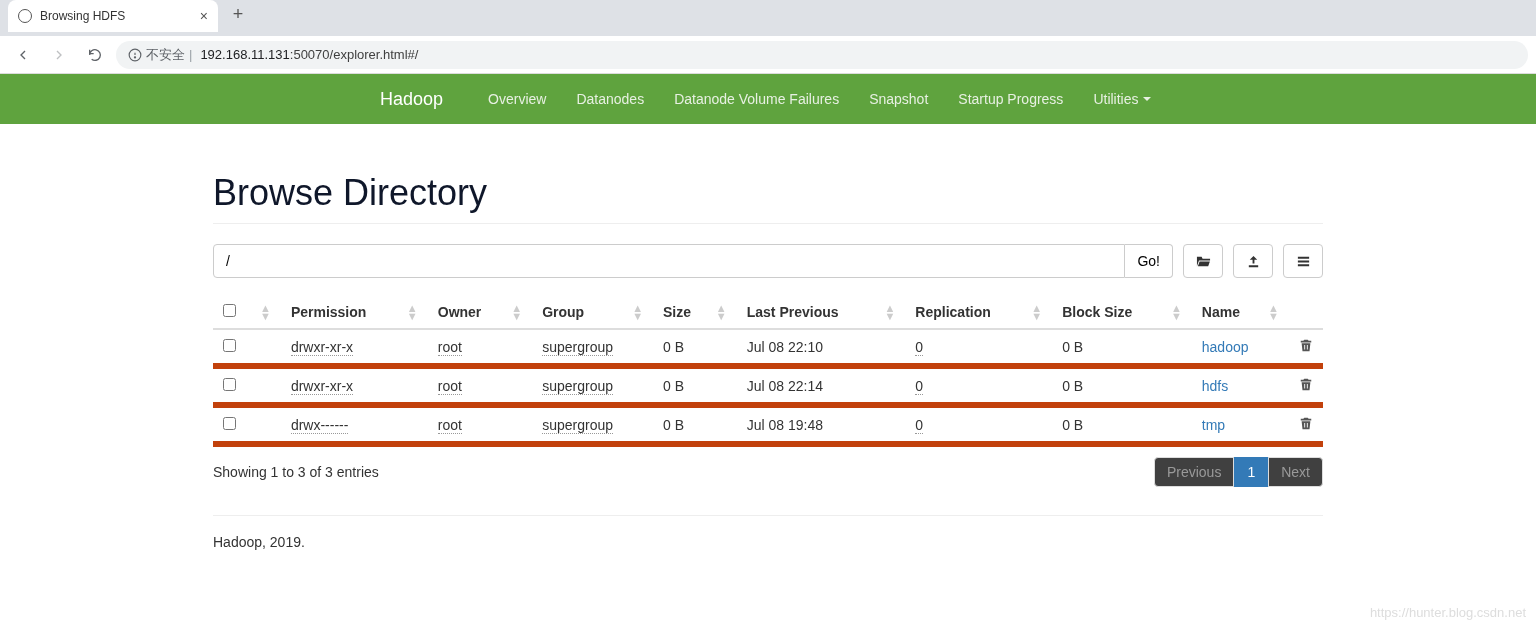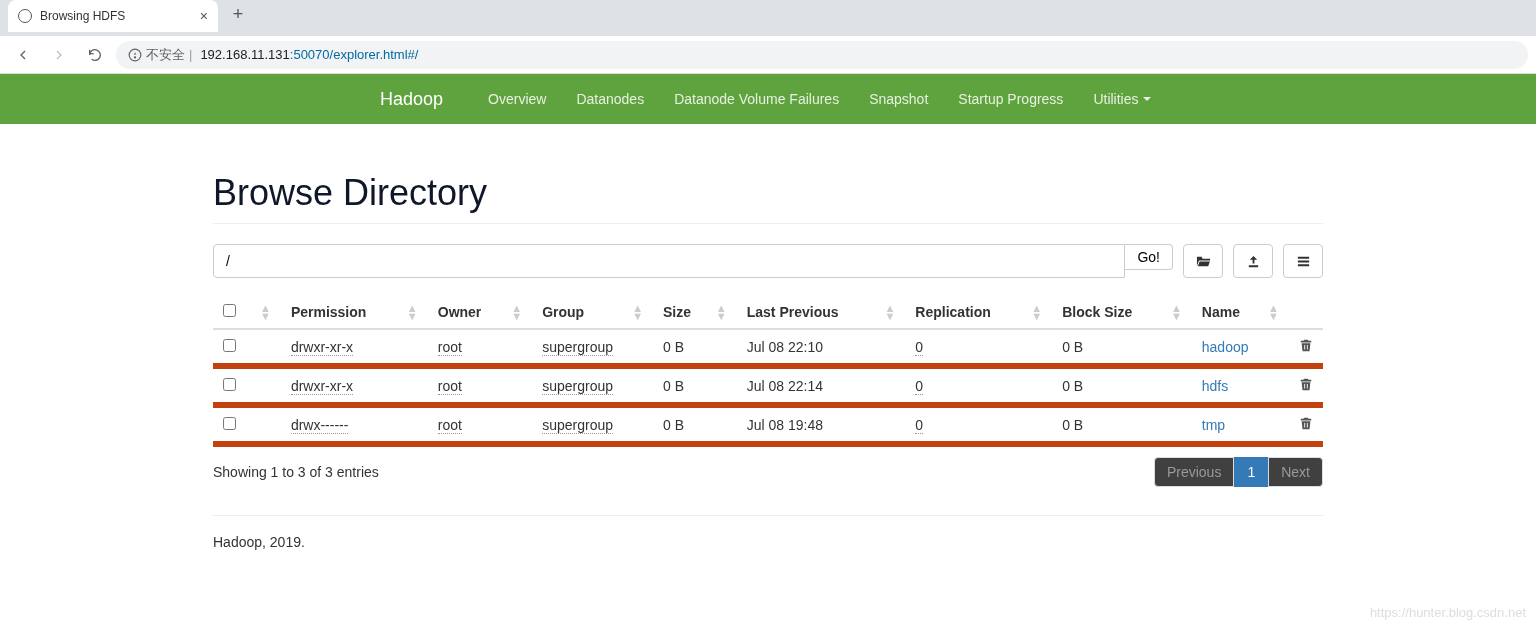--- a/index.html
+++ b/index.html
@@ -9,33 +9,33 @@
   .chrome-tab { background: #fff; border-radius: 8px 8px 0 0; height: 32px; display: flex; align-items: center; padding: 0 10px; min-width: 210px; gap: 8px; font-size: 12px; color: #333; }
   .chrome-tab .favicon { width: 14px; height: 14px; border: 1.5px solid #555; border-radius: 50%; position: relative; }
   .chrome-tab .close { margin-left: auto; color: #555; font-size: 14px; cursor: pointer; }
   .chrome-newtab { width: 28px; height: 28px; display: flex; align-items: center; justify-content: center; color: #555; font-size: 18px; cursor: pointer; margin-left: 6px; }
   .chrome-toolbar { background: #fff; height: 38px; display: flex; align-items: center; padding: 0 8px; gap: 6px; border-bottom: 1px solid #dcdcdc; }
   .chrome-btn { width: 30px; height: 30px; display: flex; align-items: center; justify-content: center; color: #5f6368; border-radius: 50%; cursor: pointer; }
   .chrome-btn svg { width: 16px; height: 16px; }
   .chrome-url { flex: 1; height: 28px; background: #f1f3f4; border-radius: 14px; display: flex; align-items: center; padding: 0 12px; font-size: 13px; color: #5f6368; gap: 8px; }
   .chrome-url .secure { display: flex; align-items: center; gap: 4px; }
   .chrome-url .url-text { color: #202124; }
-  .chrome-url .url-text .host-port { color: #0369a1; }
+  .chrome-url .url-text .host-port { color: #404040; }
   
   .navbar { background: #5fa33e; height: 50px; display: flex; align-items: center; justify-content: flex-start; padding: 0 0 0 380px; color: #fff; }
   .navbar .brand { font-size: 18px; font-weight: 500; margin-right: 30px; cursor: pointer; }
   .navbar .nav-item { font-size: 14px; padding: 0 15px; height: 50px; display: flex; align-items: center; cursor: pointer; color: #e7f0e2; }
   .navbar .caret { display: inline-block; margin-left: 4px; width: 0; height: 0; border-left: 4px solid transparent; border-right: 4px solid transparent; border-top: 4px solid #e7f0e2; vertical-align: middle; }
   
   .container { max-width: 1140px; margin: 0 auto; padding: 0 15px; }
   h1.page-title { font-size: 36px; font-weight: 400; color: #0f172a; margin-top: 48px; margin-bottom: 10px; padding-bottom: 9px; border-bottom: 1px solid #eee; }
   .path-row { display: flex; gap: 10px; margin-top: 20px; margin-bottom: 18px; }
   .input-group { flex: 1; display: flex; }
   .path-input { flex: 1; height: 34px; border: 1px solid #ccc; border-radius: 4px 0 0 4px; padding: 6px 12px; font-size: 14px; outline: none; }
-  .go-btn { height: 26px; border: 1px solid #ccc; border-left: none; background: #fff; padding: 0 12px; border-radius: 0 4px 4px 0; cursor: pointer; font-size: 14px; }
+  .go-btn { height: 34px; border: 1px solid #ccc; border-left: none; background: #fff; padding: 0 12px; border-radius: 0 4px 4px 0; cursor: pointer; font-size: 14px; }
   .tool-btn { width: 40px; height: 34px; border: 1px solid #ccc; background: #fff; border-radius: 4px; display: flex; align-items: center; justify-content: center; cursor: pointer; }
   .tool-btn svg { width: 15px; height: 15px; fill: #333; }
   
   .table-controls { display: flex; justify-content: space-between; align-items: center; font-size: 14px; margin-bottom: 8px; }
   .entries-select { height: 28px; border: 1px solid #aaa; border-radius: 3px; font-size: 13px; padding: 0 4px; margin: 0 4px; }
   .search-input { height: 26px; border: 1px solid #aaa; border-radius: 3px; width: 150px; margin-left: 6px; padding: 0 6px; }
   
   table.dir { width: 100%; border-collapse: collapse; }
   table.dir th, table.dir td { padding: 8px 10px; text-align: left; border-bottom: 6px solid #c2410c; vertical-align: middle; }
   table.dir th { border-bottom: 2px solid #ddd; font-weight: 700; font-size: 14px; position: relative; cursor: pointer; }

